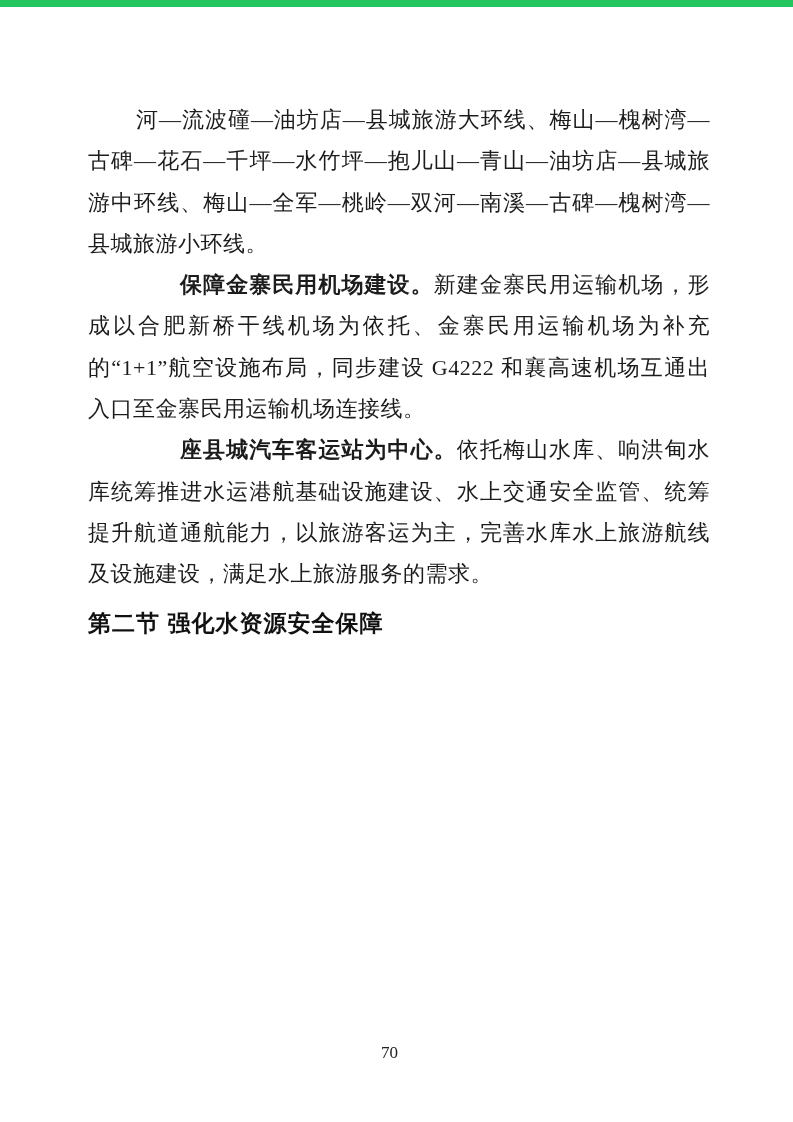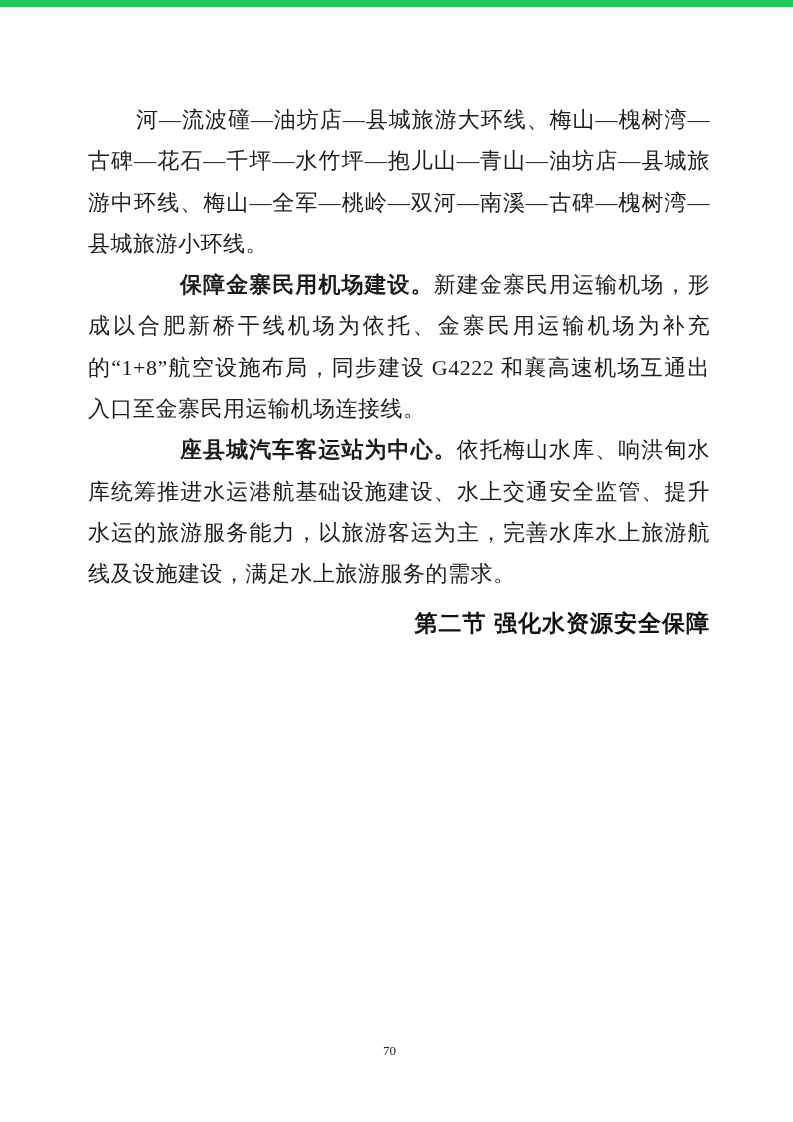--- a/index.html
+++ b/index.html
@@ -36,45 +36,45 @@
   .lead {
     font-weight: bold;
     margin-left: 48px;
   }
   .section-heading {
     margin: 8px 0 20px 0;
     font-family: "Liberation Sans", "DejaVu Sans", sans-serif;
     font-size: 23px;
     line-height: 41.3px;
     font-weight: bold;
-    text-align: right;
+    text-align: left;
     letter-spacing: 1px;
     color: #111111;
   }
   .page-number {
     position: absolute;
     left: 0;
     right: 14px;
     top: 1036px;
     text-align: center;
-    font-size: 13px;
+    font-size: 17px;
     color: #222222;
   }
 </style>
 </head>
 <body>
 
 <div class="page">
   <div class="content">
 
     <p class="para"><span class="lead"></span><span>河—流波䃥—油坊店—县城旅游大环线、梅山—槐树湾—古碑—花石—千坪—水竹坪—抱儿山—青山—油坊店—县城旅游中环线、梅山—全军—桃岭—双河—南溪—古碑—槐树湾—县城旅游小环线。</span></p>
 
-    <p class="para indent"><span class="lead">保障金寨民用机场建设。</span><span>新建金寨民用运输机场，形成以合肥新桥干线机场为依托、金寨民用运输机场为补充的“1+8”航空设施布局，同步建设 G4222 和襄高速机场互通出入口至金寨民用运输机场连接线。</span></p>
+    <p class="para indent"><span class="lead">保障金寨民用机场建设。</span><span>新建金寨民用运输机场，形成以合肥新桥干线机场为依托、金寨民用运输机场为补充的“1+1”航空设施布局，同步建设 G4222 和襄高速机场互通出入口至金寨民用运输机场连接线。</span></p>
 
-    <p class="para indent"><span class="lead">座县城汽车客运站为中心。</span><span>依托梅山水库、响洪甸水库统筹推进水运港航基础设施建设、水上交通安全监管、提升水运的旅游服务能力，以旅游客运为主，完善水库水上旅游航线及设施建设，满足水上旅游服务的需求。</span></p>
+    <p class="para indent"><span class="lead">座县城汽车客运站为中心。</span><span>依托梅山水库、响洪甸水库统筹推进水运港航基础设施建设、水上交通安全监管、统筹提升航道通航能力，以旅游客运为主，完善水库水上旅游航线及设施建设，满足水上旅游服务的需求。</span></p>
 
 
     <h2 class="section-heading">第二节 强化水资源安全保障</h2>
 
 
   </div>
 
   <div class="page-number">70</div>
 </div>
 

